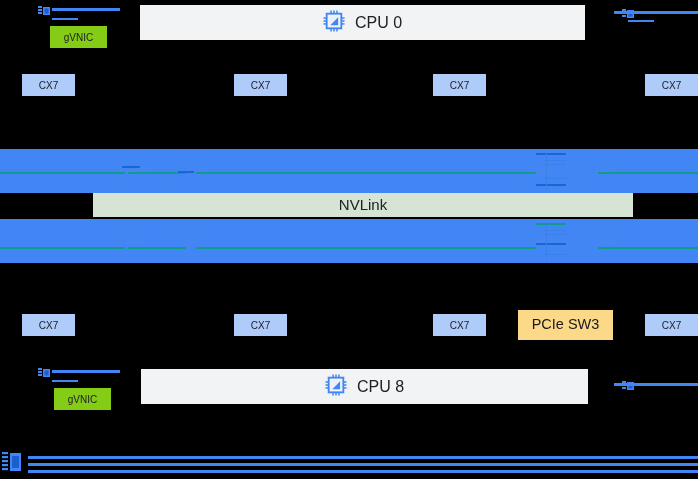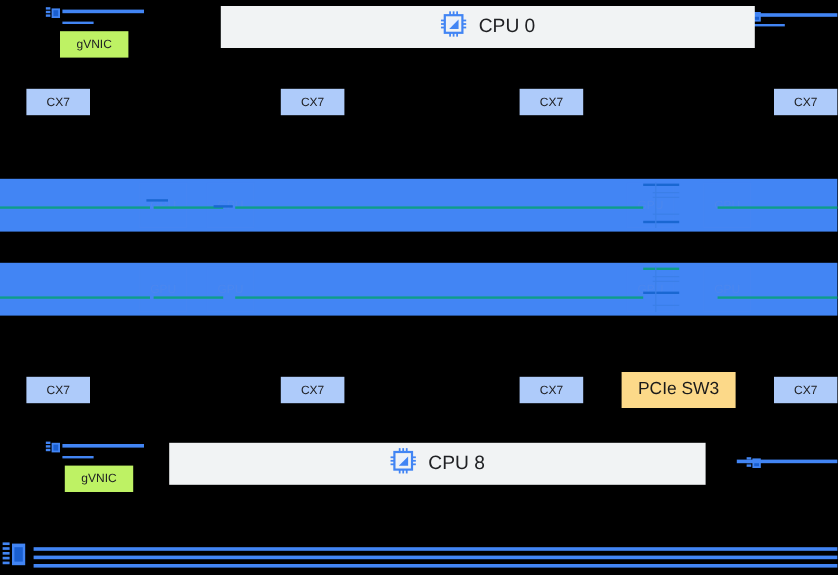--- a/index.html
+++ b/index.html
@@ -51,21 +51,21 @@
     font-weight: 400;
   }
   
   .cx7-box {
     background: #AECBFA;
     color: #202124;
     font-size: 10px;
   }
   
   .gvnic-box {
-    background: #bef264;
+    background: #84cc16;
     color: #202124;
     font-size: 10px;
   }
   
   .nvlink-box {
     background: #D6E4D4;
     color: #202124;
     font-size: 15px;
   }
   
@@ -142,21 +142,21 @@
       <rect x="0" y="1" width="4" height="2" fill="#4285F4"></rect>
       <rect x="0" y="4" width="4" height="2" fill="#4285F4"></rect>
       <rect x="0" y="7" width="4" height="2" fill="#4285F4"></rect>
       <rect x="5" y="2" width="7" height="8" fill="#4285F4"></rect>
       <rect x="6.5" y="3.5" width="4" height="5" fill="#1a5fd0"></rect>
     </svg>
   </div>
   <div class="link-line" style="left:614px; top:11px; width:84px; height:3px;"></div>
   <div class="link-line-thin" style="left:628px; top:20px; width:26px; height:2px;"></div>
 
-  <div class="node cpu-box" style="left:140px; top:5px; width:445px; height:35px;margin-left:44px;">
+  <div class="node cpu-box" style="left:140px; top:5px; width:445px; height:35px;">
     <span class="cpu-icon">
       <svg width="22" height="22" viewBox="0 0 24 24">
         <g fill="#4285F4">
           <rect x="8" y="0.5" width="1.6" height="3.5"></rect>
           <rect x="11.2" y="0.5" width="1.6" height="3.5"></rect>
           <rect x="14.4" y="0.5" width="1.6" height="3.5"></rect>
           <rect x="8" y="20" width="1.6" height="3.5"></rect>
           <rect x="11.2" y="20" width="1.6" height="3.5"></rect>
           <rect x="14.4" y="20" width="1.6" height="3.5"></rect>
           <rect x="0.5" y="8" width="3.5" height="1.6"></rect>
@@ -217,20 +217,23 @@
   <div class="teal-line" style="left:598px; top:172px; width:100px;"></div>
   <div class="dark-line" style="left:178px; top:171px; width:16px;"></div>
   <div class="dark-line" style="left:122px; top:166px; width:18px;"></div>
   <div class="dark-line" style="left:536px; top:153px; width:30px;"></div>
   <div class="dark-line" style="left:536px; top:184px; width:30px;"></div>
   <div class="near-line" style="left:544px; top:160px; width:22px;"></div>
   <div class="near-line" style="left:544px; top:164px; width:22px;"></div>
   <div class="near-line" style="left:544px; top:178px; width:22px;"></div>
   <div class="near-line" style="left:546px; top:152px; width:1px; height:38px; background:#3b7fe8;"></div>
 
+  <div class="node nvlink-box" style="left:93px; top:193px; width:540px; height:24px;">
+    <span>NVLink</span>
+  </div>
 
   <div class="gpu-band" style="top:219px; height:44px;"></div>
 
   <div class="gpu-box" style="left:116px; top:222px; width:40px; height:38px;">
     <span>GPU</span>
   </div>
   <div class="gpu-box" style="left:172px; top:222px; width:40px; height:38px;">
     <span>GPU</span>
   </div>
   <div class="gpu-box" style="left:522px; top:222px; width:40px; height:38px;">

